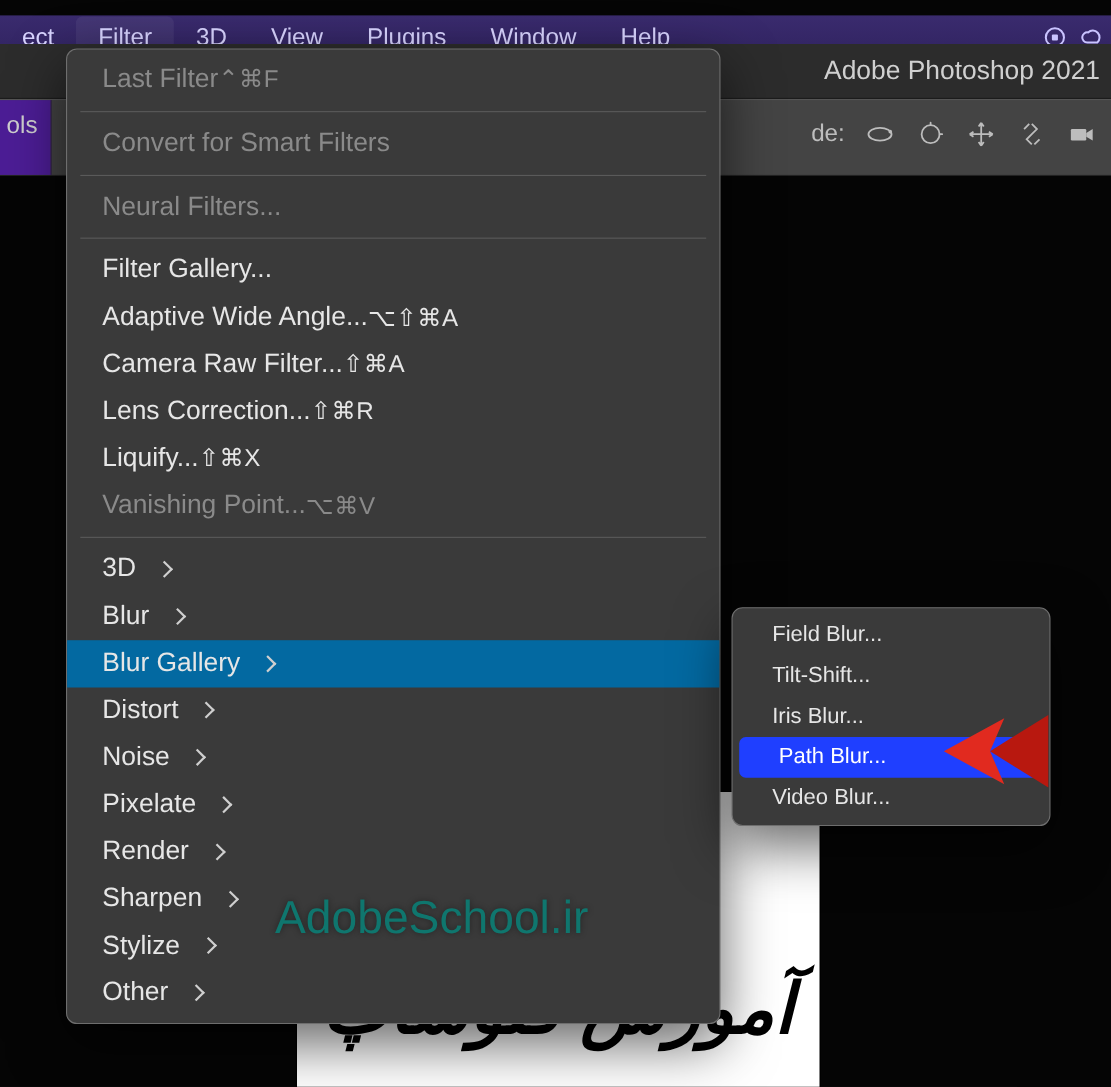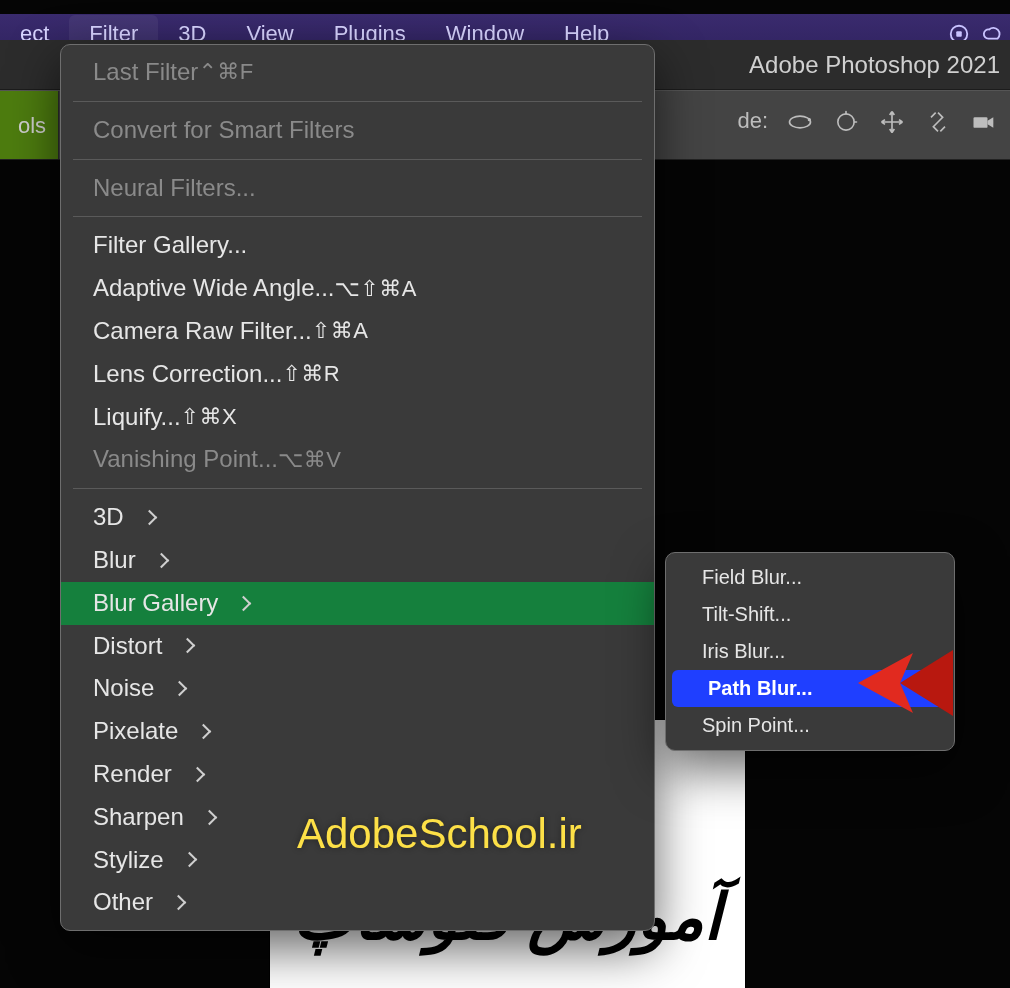--- a/index.html
+++ b/index.html
@@ -60,26 +60,26 @@
     height: 70px;
     background: #444444;
     border-top: 1px solid #555;
     border-bottom: 1px solid #222;
     display: flex;
     align-items: center;
     color: #cfcfcf;
     font-size: 22px;
   }
   .optionsbar .tab {
-    padding: 10px 12px 9px 18px;
+    padding: 10px 12px 9px 6px;
     border-right: 1px solid #2f2f2f;
-    background: #4d7c0f;
+    background: #4c1d95;
     height: 100%;
     display: flex;
-    align-items: center;
+    align-items: flex-start;
   }
   .optionsbar .right {
     margin-left: auto;
     display: flex;
     align-items: flex-start;
     gap: 18px;
     padding-right: 12px;
     color: #bdbdbd;
   }
   .optionsbar .right svg { width: 28px; height: 28px; stroke: #bdbdbd; fill: none; stroke-width: 1.4; }
@@ -114,25 +114,24 @@
     direction: rtl;
     font-family: "Arial Black","Segoe UI",sans-serif;
   }
 
   
   .watermark {
     position: absolute;
     left: 250px;
     top: 810px;
     font-size: 42px;
-    color: #fde047;
+    color: #0f766e;
     mix-blend-mode: normal;
     text-shadow: 0 0 6px rgba(0,0,0,0.4);
     pointer-events: none;
-    margin-left: 47px;
   }
 
   
   .menu {
     position: absolute;
     background: #3a3a3a;
     border: 1px solid #6e6e6e;
     border-radius: 10px;
     box-shadow: 0 18px 50px rgba(0,0,0,0.6);
     padding: 6px 0;
@@ -157,21 +156,21 @@
   }
   .menu .row.sub::after {
     content: "";
     width: 9px; height: 9px;
     border-right: 2.5px solid #cfcfcf;
     border-top: 2.5px solid #cfcfcf;
     transform: rotate(45deg);
     margin-left: 20px;
   }
   .menu .row.hl {
-    background: #15803d;
+    background: #0369a1;
   }
 
   #filter-menu {
     left: 60px;
     top: 44px;
     width: 595px;
   }
 
   #blur-gallery-menu {
     left: 665px;
@@ -179,21 +178,20 @@
     width: 290px;
     font-size: 20px;
   }
   #blur-gallery-menu .row { padding: 4px 24px 4px 36px; }
   #blur-gallery-menu .row.selected {
     background: #1f3fff;
     color: #ffffff;
     border-radius: 6px;
     margin: 0 6px;
     padding-right: 18px;
-    font-weight: bold;
   }
 
   
   .red-arrow {
     position: absolute;
     left: 858px;
     top: 648px;
     pointer-events: none;
   }
 </style>
@@ -340,21 +338,21 @@
   <div class="row">
     <span>Tilt-Shift...</span>
   </div>
   <div class="row">
     <span>Iris Blur...</span>
   </div>
   <div class="row selected">
     <span>Path Blur...</span>
   </div>
   <div class="row">
-    <span>Spin Point...</span>
+    <span>Video Blur...</span>
   </div>
 </div>
 
 <svg class="red-arrow" width="100" height="70" viewBox="0 0 100 70">
   <polygon points="0,35 55,5 42,35 55,65" fill="#e12a1f"></polygon>
   <polygon points="42,35 95,2 95,68" fill="#b8180f"></polygon>
 </svg>
 
 <div class="watermark">AdobeSchool.ir</div>
 

